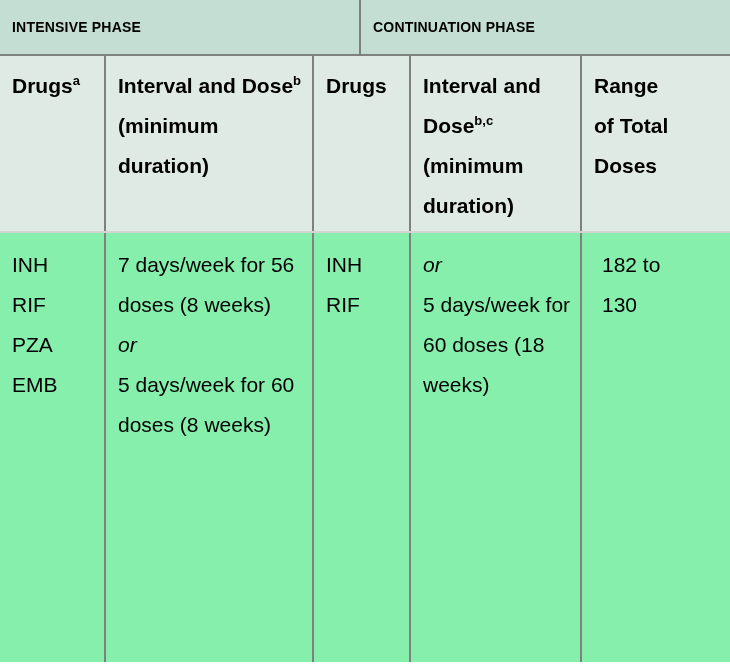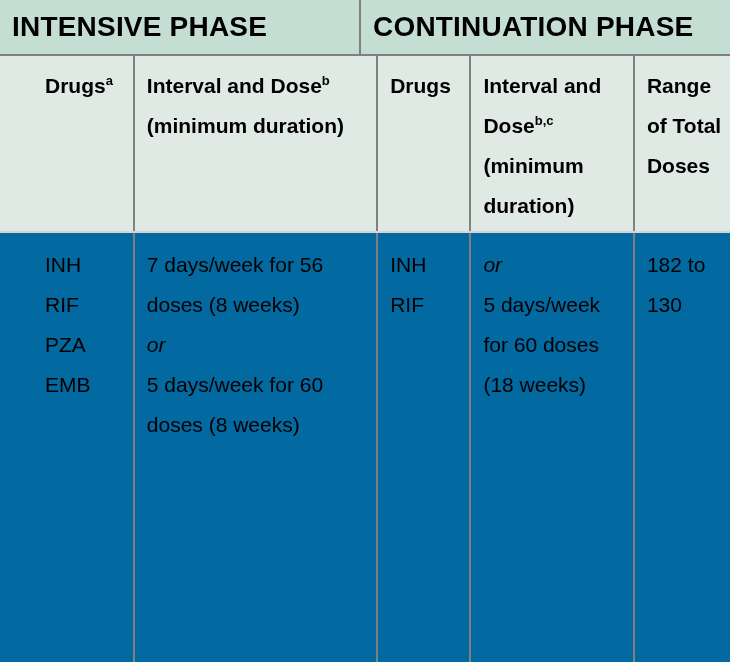--- a/index.html
+++ b/index.html
@@ -28,21 +28,21 @@
     height: 56px;
     background: #c4ded3;
     border-bottom: 2px solid #808080;
     box-sizing: border-box;
   }
   .phase-cell {
     display: flex;
     align-items: center;
     box-sizing: border-box;
     padding: 0 0 0 12px;
-    font-size: 28px;
+    font-size: 14px;
     font-weight: bold;
     letter-spacing: 0.2px;
     white-space: nowrap;
     text-align: right;
   }
   .phase-cell.intensive { width: 361px; border-right: 2px solid #808080; }
   .phase-cell.continuation { width: 306px; }
 
   
   .head-row {
@@ -56,49 +56,49 @@
     box-sizing: border-box;
     padding: 10px 8px 0 12px;
     font-size: 21px;
     font-weight: bold;
     line-height: 40px;
     border-right: 2px solid #808080;
     overflow: hidden;
   }
   .head-cell:last-child { border-right: none; }
 
-  .c1 { width: 106px; margin-left: 33px; }
-  .c2 { width: 255px; }
+  .c1 { width: 106px; }
+  .c2 { width: 208px; }
   .c3 { width: 97px; }
   .c4 { width: 171px; }
   .c5 { width: 99px; }
 
   sup {
     font-size: 0.62em;
     vertical-align: super;
     line-height: 0;
     font-weight: bold;
   }
 
   
   .body-row {
     display: flex;
     height: 429px;
-    background: #0369a1;
+    background: #86efac;
     box-sizing: border-box;
   }
   .body-cell {
     box-sizing: border-box;
     padding: 12px 8px 0 12px;
     font-size: 21px;
     line-height: 40px;
     border-right: 2px solid #808080;
     overflow: hidden;
   }
-  .body-cell:last-child { border-right: none; }
+  .body-cell:last-child { border-right: none; margin-left: 8px; }
 
   .body-cell .line { white-space: pre-wrap; }
   .body-cell .line.or { font-style: italic; }
 </style>
 </head>
 <body>
 
 <div class="table-wrap">
 
   <div class="phase-band">

